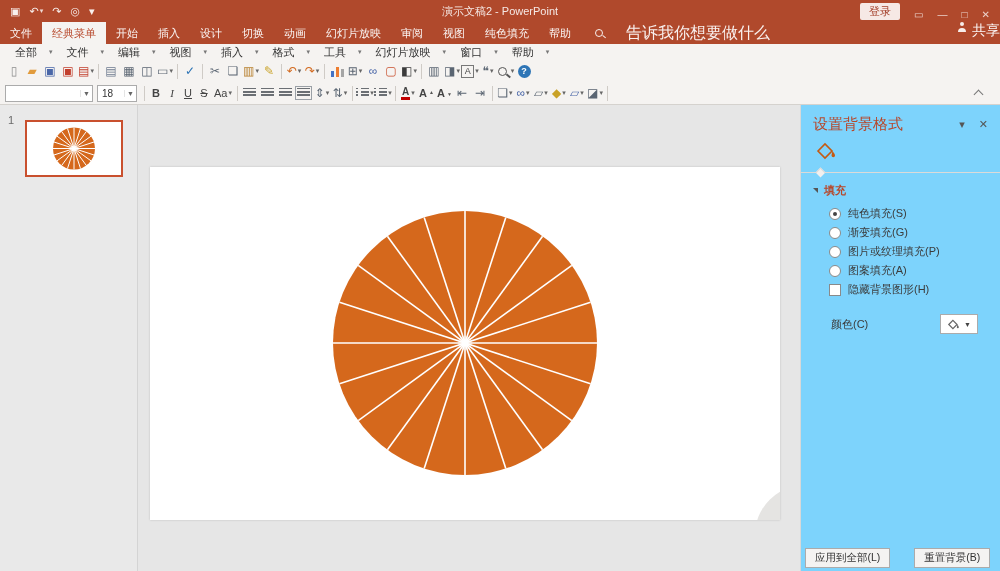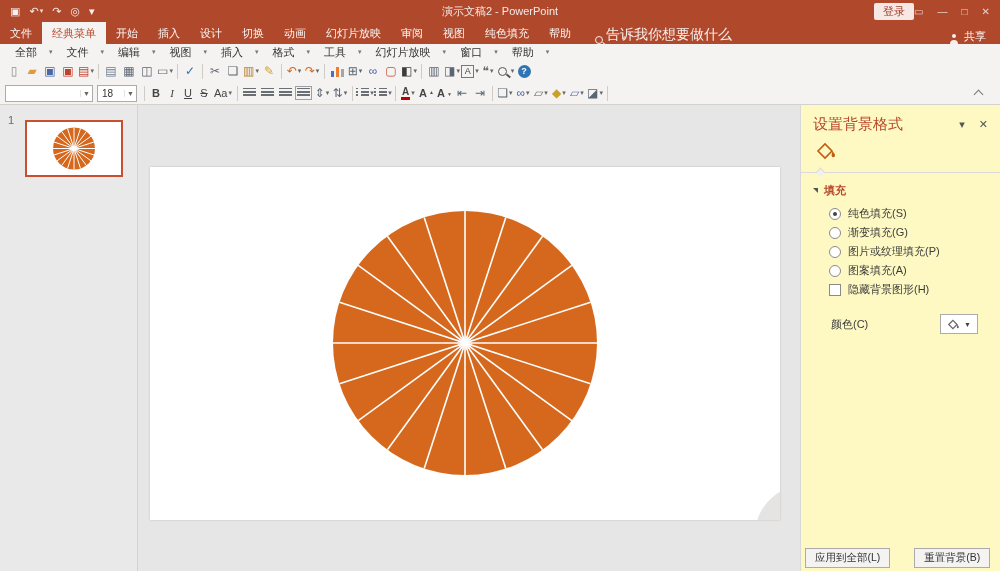--- a/index.html
+++ b/index.html
@@ -8,36 +8,36 @@
          font-family:"Liberation Sans", sans-serif; }
 
   
   .titlebar { position:absolute; top:0; left:0; width:1000px; height:22px;
               background:var(--titlebar,#B0492C); display:flex; align-items:center; color:#fff; }
   .qat { display:flex; align-items:center; gap:9px; padding-left:10px; }
   .qat-btn { font-size:11px; color:rgba(255,255,255,.92); cursor:default; display:flex; align-items:center; }
   .qat-btn .dd { color:rgba(255,255,255,.8); }
   .tb-title { position:absolute; left:0; right:0; text-align:center; font-size:11px;
               color:rgba(255,255,255,.88); pointer-events:none; }
-  .tb-right { margin-left:auto; display:flex; align-items:center; padding-right:10px; z-index:2; }
+  .tb-right { margin-left:auto; display:flex; align-items:flex-end; gap:14px; padding-right:10px; z-index:2; }
   .login-pill { background:rgba(255,255,255,.88); color:#A33E28; font-size:11px;
                 padding:1px 9px; border-radius:2px; }
   .winctl { font-size:10px; color:rgba(255,255,255,.75); }
 
   
   .tabrow { position:absolute; top:22px; left:0; width:1000px; height:22px;
             background:var(--titlebar,#B0492C); display:flex; align-items:stretch; }
   .rtab { color:rgba(255,255,255,.95); font-size:11px; padding:0 10px; display:flex; align-items:center; }
   .rtab.active { background:#F5F3F1; color:var(--accent,#B7472A); }
-  .tellme { display:flex; align-items:flex-end; gap:3px; margin-left:14px; color:rgba(255,255,255,.92); font-size:14px; }
+  .tellme { display:flex; align-items:center; gap:23px; margin-left:14px; color:rgba(255,255,255,.92); font-size:16px; }
   .mag { position:relative; width:8px; height:8px; border:1.4px solid rgba(255,255,255,.9); border-radius:50%; }
   .mag::after { content:''; position:absolute; width:4px; height:1.4px; background:rgba(255,255,255,.9);
                 right:-4px; bottom:-1px; transform:rotate(40deg); }
-  .share { margin-left:auto; display:flex; align-items:flex-end; gap:5px; padding-right:14px;
-           color:rgba(255,255,255,.95); font-size:11px; }
+  .share { margin-left:auto; display:flex; align-items:flex-start; gap:5px; padding-right:0;
+           color:rgba(255,255,255,.95); font-size:14px; }
   .person { position:relative; width:10px; height:10px; }
   .person::before { content:''; position:absolute; left:3px; top:0; width:4px; height:4px;
                     border-radius:50%; background:rgba(255,255,255,.9); }
   .person::after { content:''; position:absolute; left:1px; bottom:0; width:8px; height:4px;
                    border-radius:4px 4px 0 0; background:rgba(255,255,255,.9); }
 
   
   .ribbon { position:absolute; top:44px; left:0; width:1000px; height:61px; background:#F5F3F1;
             border-bottom:1px solid #D5D2CE; }
   .menu-row { height:16px; display:flex; align-items:center; padding-left:8px; }
@@ -91,21 +91,21 @@
   .slide-num { position:absolute; left:8px; top:9px; font-size:11px; color:#6A6A6A; }
   .thumb-box { position:absolute; left:25px; top:15px; width:98px; height:57px;
                border:2px solid var(--thumbborder,#C9502E); background:#fff; }
   .canvas { position:absolute; left:138px; right:200px; top:0; bottom:0; background:#E6E6E6; }
   .slide { position:absolute; left:12px; top:62px; width:630px; height:353px; background:#fff;
            box-shadow:0 0 2px rgba(0,0,0,.18); overflow:hidden; }
   .page-curl { position:absolute; left:605px; top:318px; width:100px; height:100px;
                border-radius:50%; background:#E5E4E2; }
 
   
-  .pane { position:absolute; right:0; top:0; bottom:0; width:200px; background:#fef9c3;
+  .pane { position:absolute; right:0; top:0; bottom:0; width:200px; background:#7dd3fc;
           border-left:1px solid #D8D8D8; }
   .pane-head { display:flex; align-items:center; padding:10px 12px 0 12px; }
   .pane-title { flex:1; font-size:15px; color:var(--accent,#B7472A); }
   .pane-head .pi { color:#555; font-size:11px; margin-left:14px; }
   .pane-bucket { margin:8px 0 0 14px; }
   .pane-divider { height:1px; background:#DCDAD8; margin:8px 0 10px; position:relative; }
   .pane-divider::after { content:''; position:absolute; left:16px; top:-3px; width:6px; height:6px;
       background:#F1F0EF; border-top:1px solid #DCDAD8; border-left:1px solid #DCDAD8; transform:rotate(45deg); }
   .sect-head { display:flex; align-items:center; gap:6px; margin:0 0 9px 12px; }
   .tri-exp { width:0; height:0; border-top:5px solid #555; border-left:5px solid transparent; }

